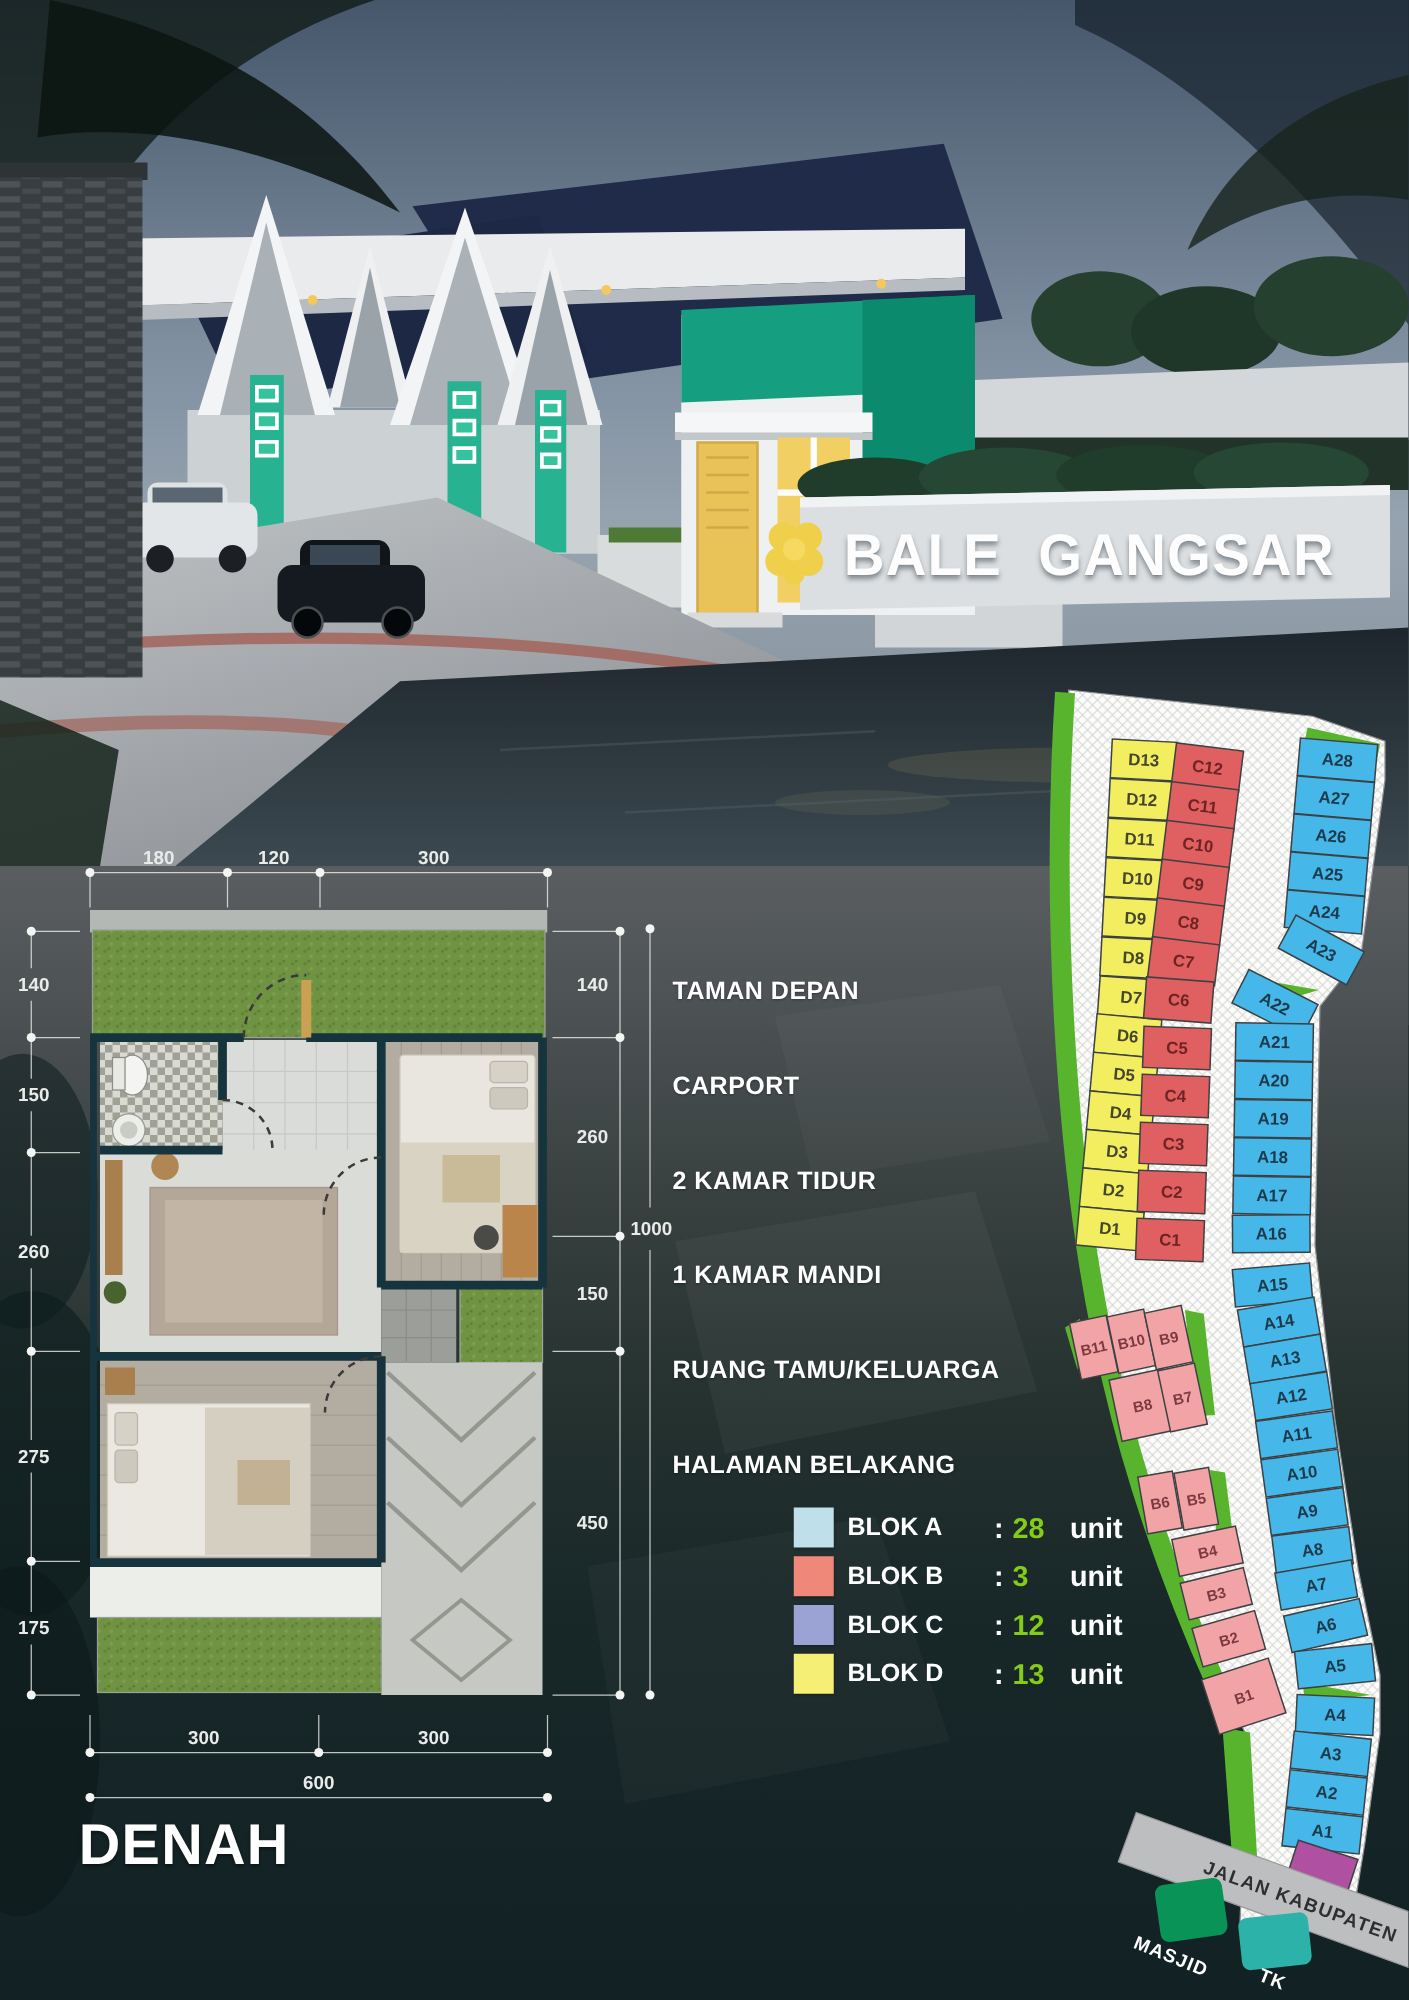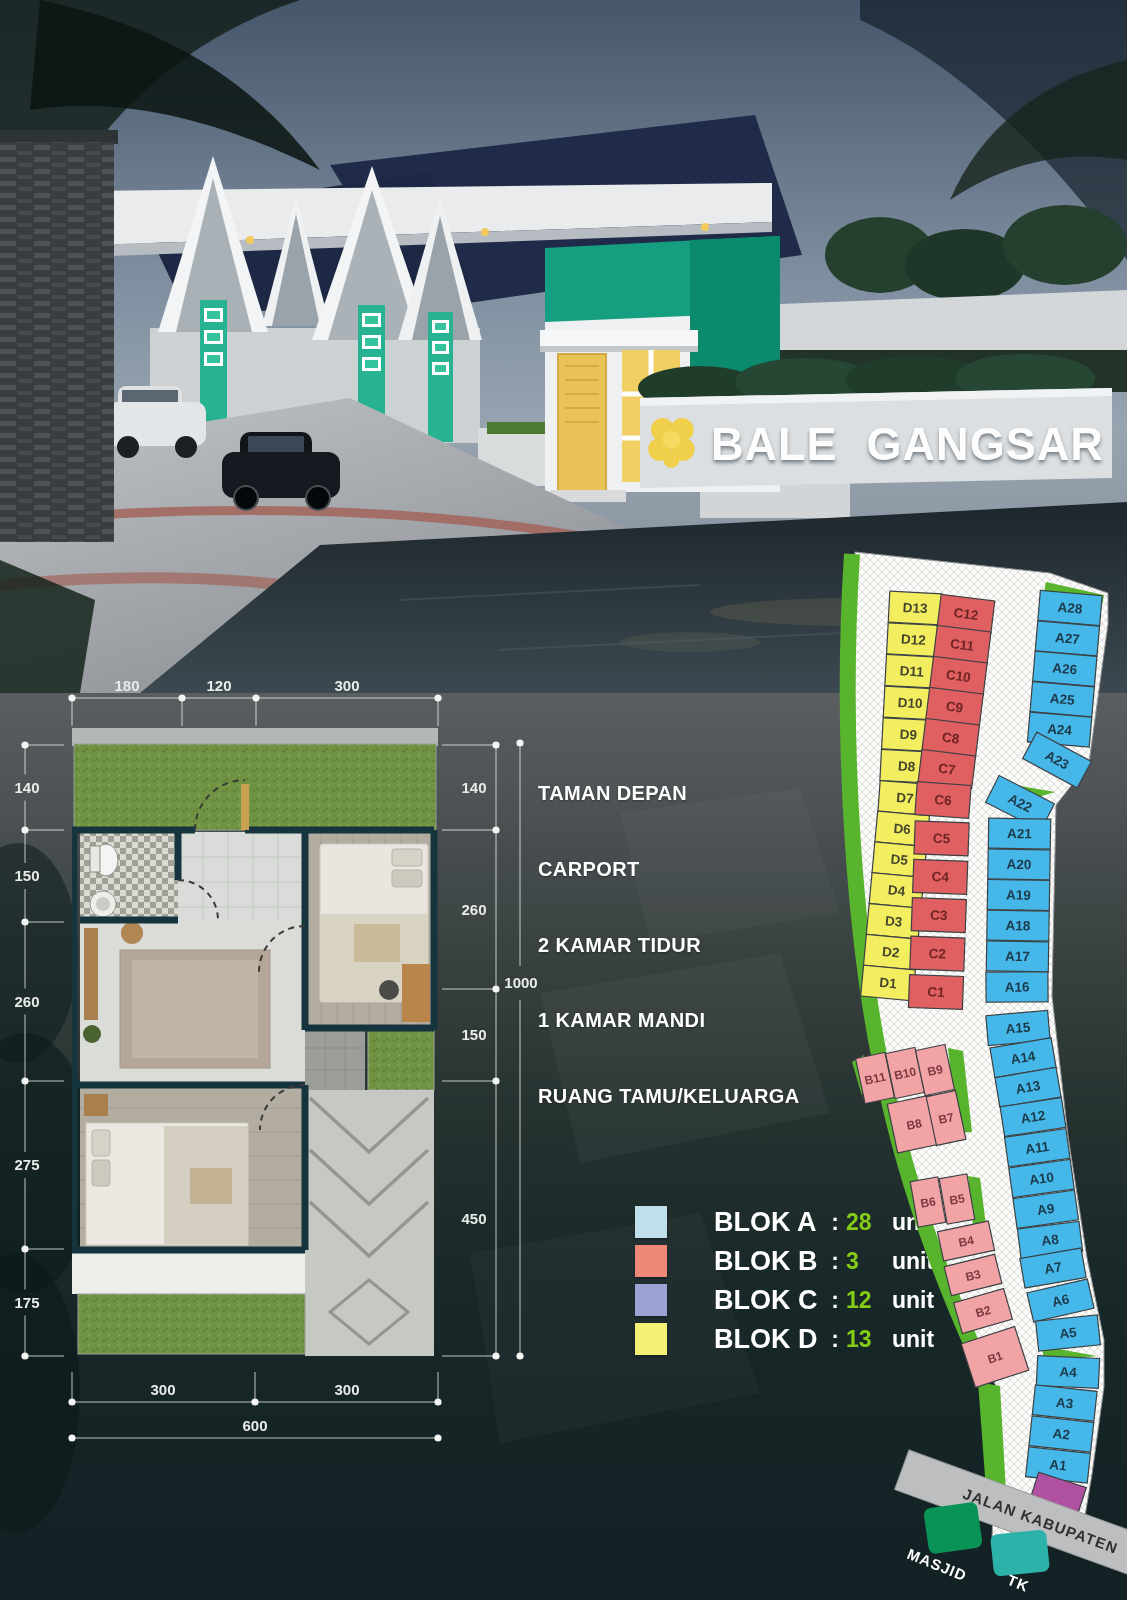--- a/index.html
+++ b/index.html
@@ -2,39 +2,39 @@
 <html><head>
 <meta charset="utf-8">
 <style>
   html,body{margin:0;padding:0;background:#0d1416;}
   #poster{position:relative;width:1127px;height:1600px;overflow:hidden;
     font-family:"Liberation Sans",sans-serif;background:#1a2628;}
   .abs{position:absolute;}
   svg{display:block;}
   
   #hero{left:0;top:0;width:1127px;height:693px;}
-  #brand-sign{left:642px;top:400px;width:478px;height:86px;display:flex;align-items:center;gap:10px;}
+  #brand-sign{left:606px;top:400px;width:478px;height:86px;display:flex;align-items:center;gap:10px;}
   #brand-text{color:#fdfdfd;font-size:47px;font-weight:800;letter-spacing:1px;word-spacing:16px;
     transform:scaleX(.96);transform-origin:left center;
     text-shadow:0 3px 4px rgba(55,65,75,.55),0 1px 0 #c9cdd1;white-space:nowrap;}
   
   #bg-lower{left:0;top:693px;width:1127px;height:907px;
     background:linear-gradient(180deg,#5a5e60 0%,#4b5052 14%,#39424300 0),
     linear-gradient(180deg,#595d5f 0%,#4c5153 13%,#37403f 30%,#24312f 48%,#182728 66%,#122123 100%);}
   
   #features{left:538px;top:736px;width:290px;}
   .feat{color:#fff;font-size:20px;font-weight:700;letter-spacing:.4px;line-height:36.8px;white-space:nowrap;
     text-shadow:0 1px 2px rgba(0,0,0,.35);margin-top:39px;}
   
   #legend{left:635px;top:1206px;width:330px;}
   #legend-title{color:#fff;font-size:24px;font-weight:800;letter-spacing:.5px;margin-bottom:10px;
     text-shadow:0 1px 2px rgba(0,0,0,.4);}
   .leg-row{display:flex;align-items:center;height:32px;margin-bottom:7px;}
   .leg-swatch{width:32px;height:32px;margin-right:11px;flex:0 0 auto;box-shadow:0 1px 2px rgba(0,0,0,.35);}
-  .leg-label{color:#fff;font-size:27px;font-weight:800;width:110px;margin-left:36px;}
+  .leg-label{color:#fff;font-size:20px;font-weight:800;width:110px;}
   .leg-sep{color:#fff;font-size:23px;font-weight:800;width:22px;text-align:center;}
   .leg-count{color:#84cc16;font-size:23px;font-weight:800;width:46px;}
   .leg-unit{color:#fff;font-size:23px;font-weight:800;}
   
   #denah-title{left:63px;top:1448px;color:#fff;font-size:46px;font-weight:800;letter-spacing:1px;
     text-shadow:0 2px 3px rgba(0,0,0,.45);}
   
   #dims,#floorplan-svg,#siteplan{pointer-events:none;}
 </style>
 </head>
@@ -346,20 +346,21 @@
       <circle cx="438" cy="1438" r="3.6" fill="#f3f5f3"></circle>
       <text x="255" y="1431" font-size="15" fill="#e9ebe9" font-weight="700" text-anchor="middle">600</text>
     </svg>
 
   <div id="features" class="abs">
       <div class="feat">TAMAN DEPAN</div>
       <div class="feat">CARPORT</div>
       <div class="feat">2 KAMAR TIDUR</div>
       <div class="feat">1 KAMAR MANDI</div>
       <div class="feat">RUANG TAMU/KELUARGA</div>
+      <div class="feat">HALAMAN BELAKANG</div>
     </div>
 
   <div id="legend" class="abs">
     <div id="legend-rows">
         <div class="leg-row">
           <div class="leg-swatch" style="background: rgb(191, 224, 234);"></div>
           <div class="leg-label">BLOK A</div>
           <div class="leg-sep">:</div>
           <div class="leg-count">28</div>
           <div class="leg-unit">unit</div>
@@ -381,20 +382,21 @@
         <div class="leg-row">
           <div class="leg-swatch" style="background: rgb(245, 239, 118);"></div>
           <div class="leg-label">BLOK D</div>
           <div class="leg-sep">:</div>
           <div class="leg-count">13</div>
           <div class="leg-unit">unit</div>
         </div>
       </div>
   </div>
 
+  <div id="denah-title" class="abs">DENAH</div>
 
   <svg id="siteplan" class="abs" style="left:810px;top:540px" width="317" height="1060" viewBox="0 0 317 1060">
       <defs>
         <pattern id="hatch" width="8" height="8" patternUnits="userSpaceOnUse">
           <rect width="8" height="8" fill="#fcfcfb"></rect>
           <path d="M0,0 L8,8 M8,0 L0,8" stroke="#d6d6d3" stroke-width="0.9"></path>
         </pattern>
       </defs>
       <polygon points="45,12 240,33 298,53 298,84 279,223 246,265 242,456 258,596 277,718 294,800 294,847 282,934 270,1006 182,998 188,850 166,806 136,744 104,660 78,560 56,440 42,310 34,150" fill="url(#hatch)" stroke="#8e9092" stroke-width="1"></polygon>
       <path d="M42,14 C30,200 44,420 80,565 C102,660 135,745 165,812" stroke="#58b42d" stroke-width="16" fill="none"></path>

